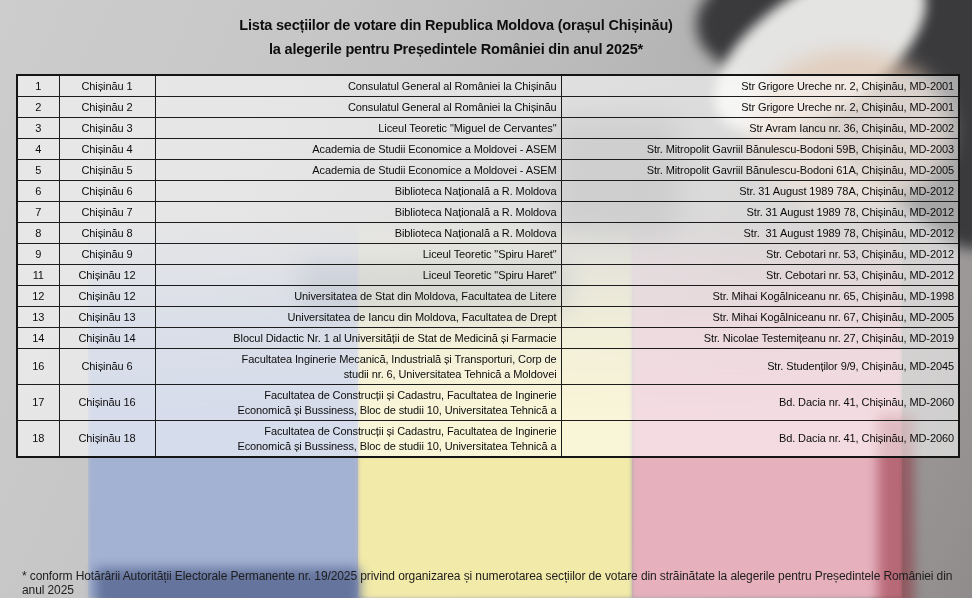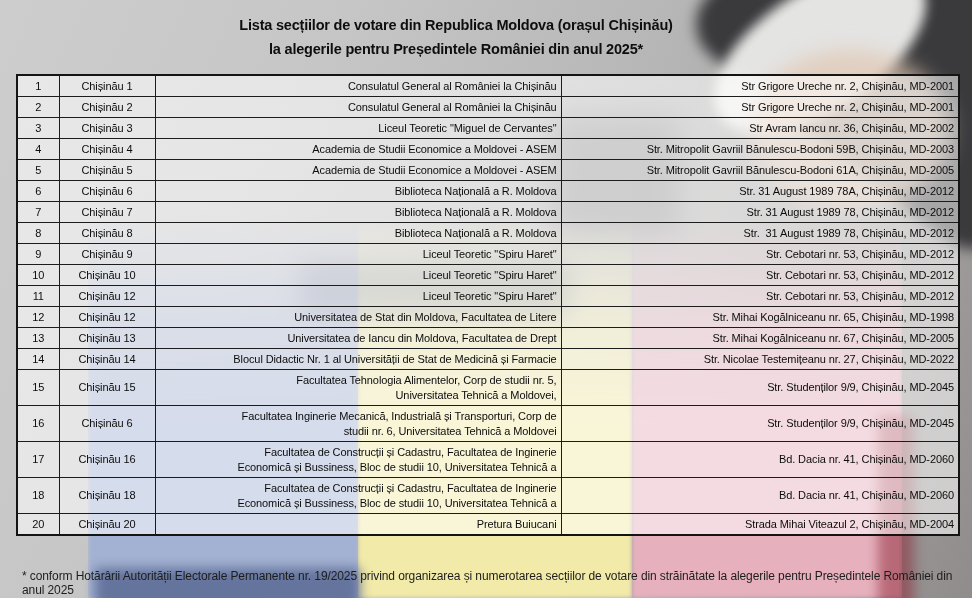--- a/index.html
+++ b/index.html
@@ -166,26 +166,20 @@
     <td class="addr"><span>Str.  31 August 1989 78, Chișinău, MD-2012</span></td>
   </tr>
 
   <tr>
     <td class="no"><span>9</span></td>
     <td class="sec"><span>Chișinău 9</span></td>
     <td class="loc"><span>Liceul Teoretic "Spiru Haret"</span></td>
     <td class="addr"><span>Str. Cebotari nr. 53, Chișinău, MD-2012</span></td>
   </tr>
 
-  <tr>
-    <td class="no"><span>10</span></td>
-    <td class="sec"><span>Chișinău 10</span></td>
-    <td class="loc"><span>Liceul Teoretic "Spiru Haret"</span></td>
-    <td class="addr"><span>Str. Cebotari nr. 53, Chișinău, MD-2012</span></td>
-  </tr>
 
   <tr>
     <td class="no"><span>11</span></td>
     <td class="sec"><span>Chișinău 12</span></td>
     <td class="loc"><span>Liceul Teoretic "Spiru Haret"</span></td>
     <td class="addr"><span>Str. Cebotari nr. 53, Chișinău, MD-2012</span></td>
   </tr>
 
   <tr>
     <td class="no"><span>12</span></td>
@@ -198,30 +192,23 @@
     <td class="no"><span>13</span></td>
     <td class="sec"><span>Chișinău 13</span></td>
     <td class="loc"><span>Universitatea de Iancu din Moldova, Facultatea de Drept</span></td>
     <td class="addr"><span>Str. Mihai Kogălniceanu nr. 67, Chișinău, MD-2005</span></td>
   </tr>
 
   <tr>
     <td class="no"><span>14</span></td>
     <td class="sec"><span>Chișinău 14</span></td>
     <td class="loc"><span>Blocul Didactic Nr. 1 al Universității de Stat de Medicină și Farmacie</span></td>
-    <td class="addr"><span>Str. Nicolae Testemițeanu nr. 27, Chișinău, MD-2022</span></td>
-  </tr>
-
-  <tr>
-    <td class="no"><span>15</span></td>
-    <td class="sec"><span>Chișinău 15</span></td>
-    <td class="loc"><span>Facultatea Tehnologia Alimentelor, Corp de studii nr. 5,
-Universitatea Tehnică a Moldovei,</span></td>
-    <td class="addr"><span>Str. Studenților 9/9, Chișinău, MD-2045</span></td>
-  </tr>
+    <td class="addr"><span>Str. Nicolae Testemițeanu nr. 27, Chișinău, MD-2019</span></td>
+  </tr>
+
 
   <tr>
     <td class="no"><span>16</span></td>
     <td class="sec"><span>Chișinău 6</span></td>
     <td class="loc"><span>Facultatea Inginerie Mecanică, Industrială și Transporturi, Corp de
 studii nr. 6, Universitatea Tehnică a Moldovei</span></td>
     <td class="addr"><span>Str. Studenților 9/9, Chișinău, MD-2045</span></td>
   </tr>
 
   <tr>
@@ -234,22 +221,16 @@
 
   <tr>
     <td class="no"><span>18</span></td>
     <td class="sec"><span>Chișinău 18</span></td>
     <td class="loc"><span>Facultatea de Construcții și Cadastru, Facultatea de Inginerie
 Economică și Bussiness, Bloc de studii 10, Universitatea Tehnică a</span></td>
     <td class="addr"><span>Bd. Dacia nr. 41, Chișinău, MD-2060</span></td>
   </tr>
 
 
-  <tr>
-    <td class="no"><span>20</span></td>
-    <td class="sec"><span>Chișinău 20</span></td>
-    <td class="loc"><span>Pretura Buiucani</span></td>
-    <td class="addr"><span>Strada Mihai Viteazul 2, Chișinău, MD-2004</span></td>
-  </tr>
 </tbody>
 </table>
 
 <div class="footnote">* conform Hotărârii Autorității Electorale Permanente nr. 19/2025 privind organizarea și numerotarea secțiilor de votare din străinătate la alegerile  pentru Președintele României din anul 2025</div>
 
 </body></html>

